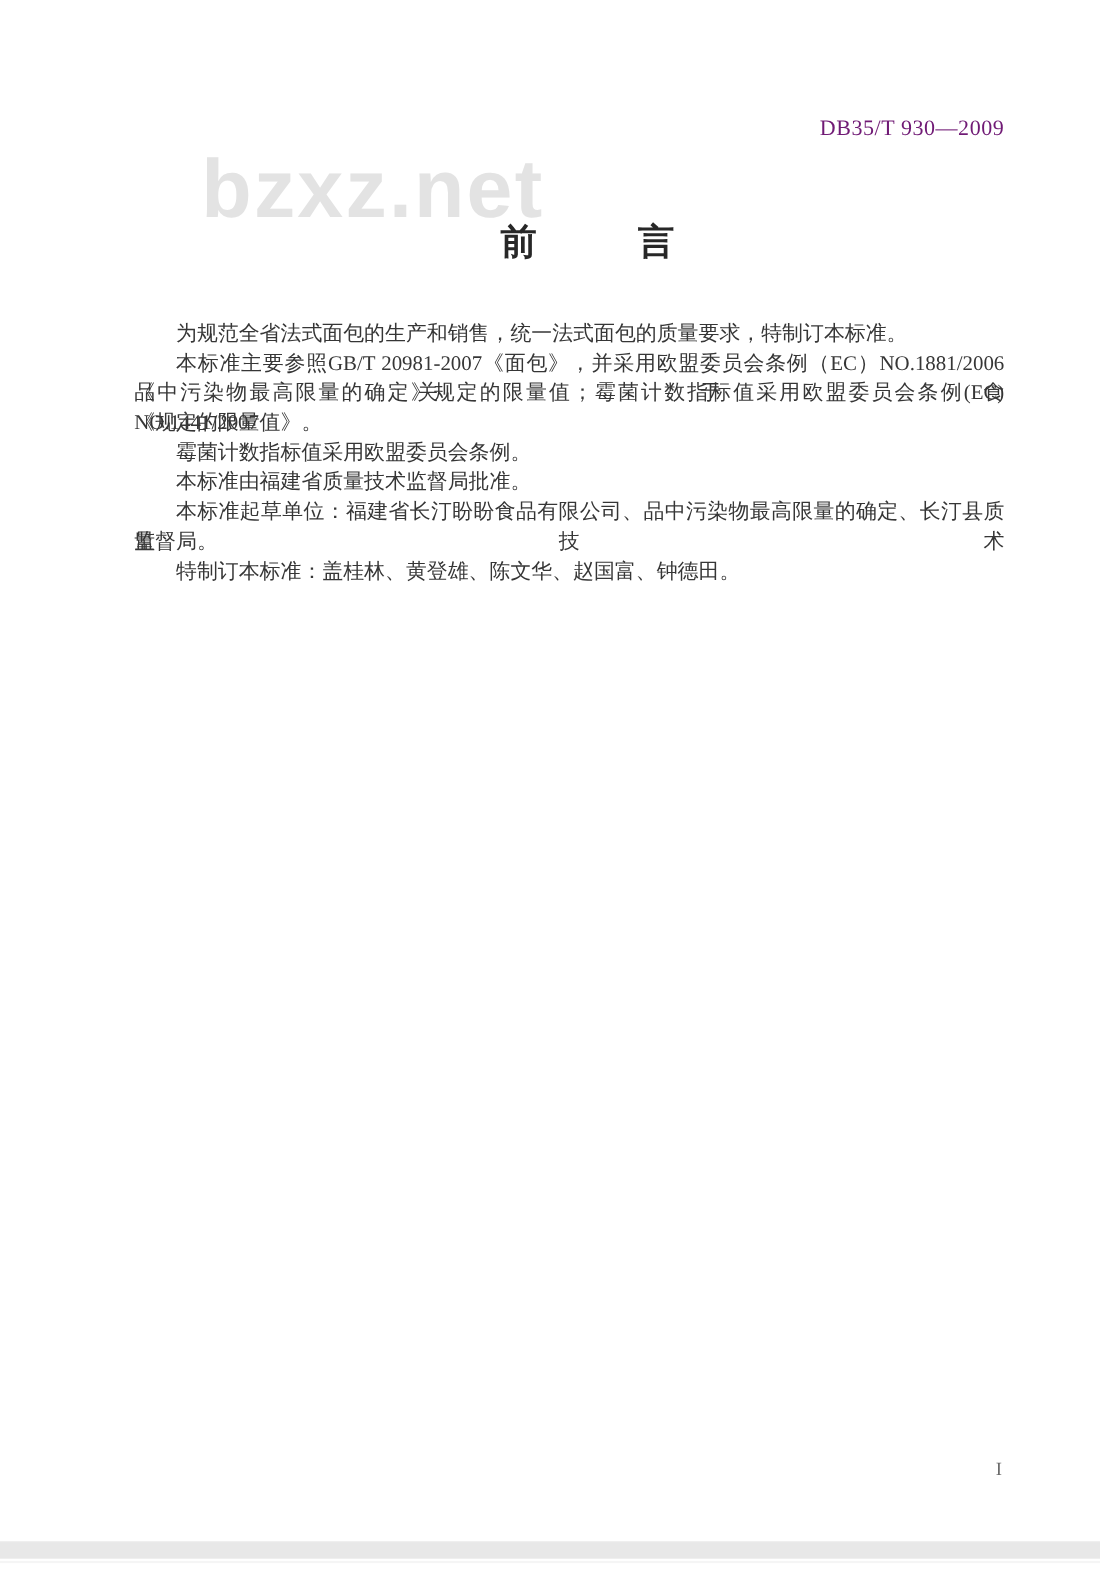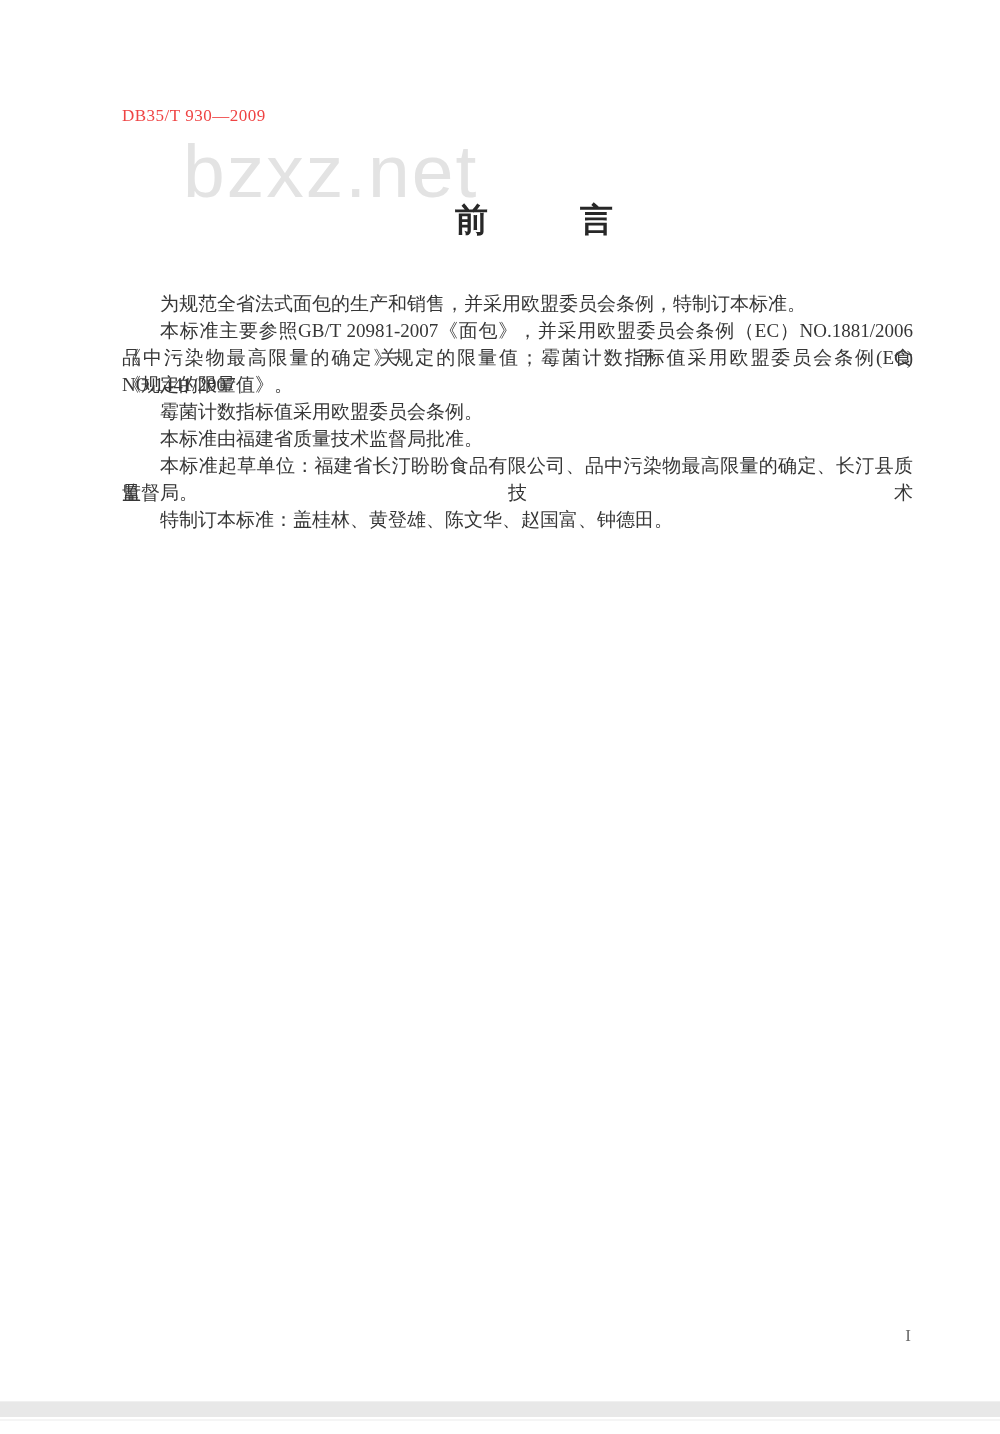--- a/index.html
+++ b/index.html
@@ -13,30 +13,31 @@
     height: 1434px;
     background: #ffffff;
     overflow: hidden;
     font-family: "Liberation Serif", "DejaVu Serif", serif;
   }
   .doc-number {
     position: absolute;
     top: 106px;
     left: 122px;
     width: 791px;
-    font-size: 17px;
-    color: #ef4444;
+    text-align: right;
+    font-size: 20px;
+    color: #701a75;
     letter-spacing: 0.5px;
   }
   .watermark {
     position: absolute;
     top: 128px;
     left: 183px;
     font-family: "Liberation Sans", "DejaVu Sans", sans-serif;
-    font-weight: normal;
+    font-weight: bold;
     font-size: 75px;
     letter-spacing: 2px;
     color: #e3e3e3;
     user-select: none;
   }
   .title {
     position: absolute;
     top: 200px;
     left: 455px;
     display: flex;
@@ -107,21 +108,21 @@
   <div class="doc-number">DB35/T 930—2009</div>
 
   <div class="watermark">bzxz.net</div>
 
   <div class="title">
     <span>前</span>
     <span>言</span>
   </div>
 
   <div class="body-text">
-    <div class="line indent">为规范全省法式面包的生产和销售，并采用欧盟委员会条例，特制订本标准。</div>
+    <div class="line indent">为规范全省法式面包的生产和销售，统一法式面包的质量要求，特制订本标准。</div>
     <div class="line indent justify">本标准主要参照GB/T 20981-2007《面包》，并采用欧盟委员会条例（EC）NO.1881/2006《关于食</div>
     <div class="line justify">品中污染物最高限量的确定》规定的限量值；霉菌计数指标值采用欧盟委员会条例(EC) NO.1441/2007</div>
     <div class="line">《规定的限量值》。</div>
     <div class="line indent">霉菌计数指标值采用欧盟委员会条例。</div>
     <div class="line indent">本标准由福建省质量技术监督局批准。</div>
     <div class="line indent justify">本标准起草单位：福建省长汀盼盼食品有限公司、品中污染物最高限量的确定、长汀县质量技术</div>
     <div class="line">监督局。</div>
     <div class="line indent">特制订本标准：盖桂林、黄登雄、陈文华、赵国富、钟德田。</div>
   </div>
 

